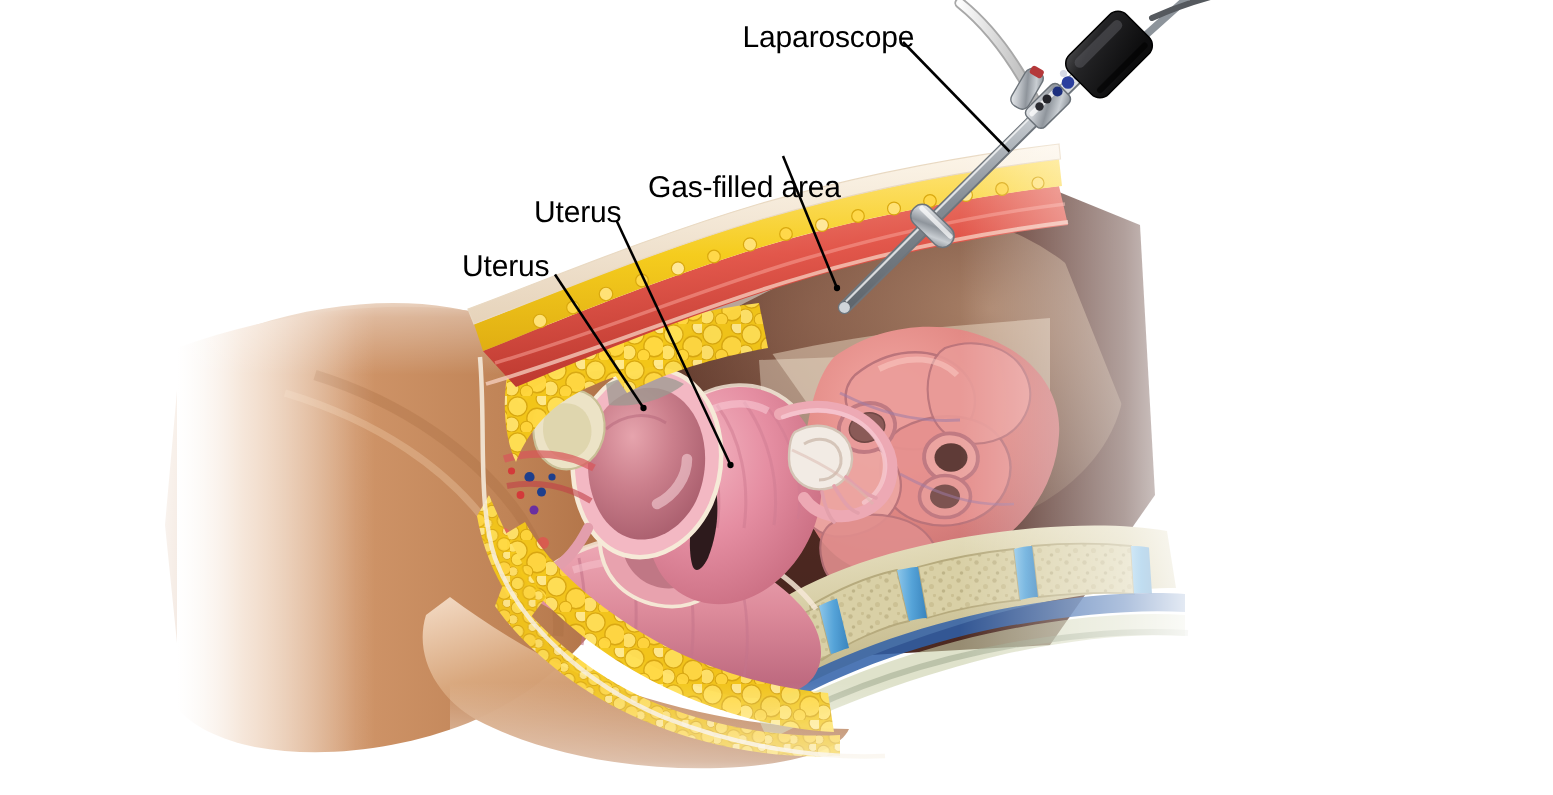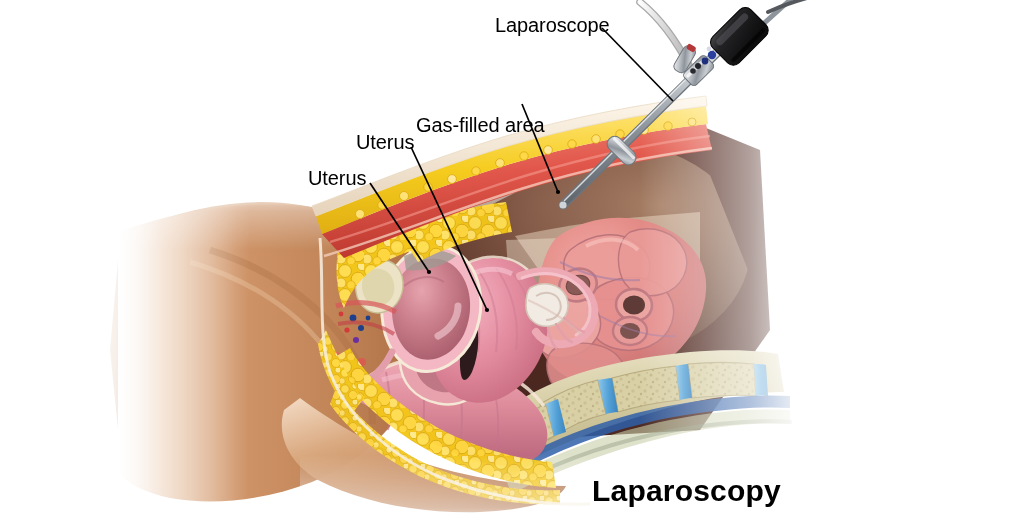--- a/index.html
+++ b/index.html
@@ -557,23 +557,22 @@
       <circle cx="558" cy="192" r="2.1" fill="#000000" stroke="none"></circle>
       <line x1="411" y1="147" x2="487" y2="310"></line>
       <circle cx="487" cy="310" r="2.1" fill="#000000" stroke="none"></circle>
       <line x1="370" y1="183" x2="429" y2="272"></line>
       <circle cx="429" cy="272" r="2.1" fill="#000000" stroke="none"></circle>
     </g>
   </svg>
 
   <div class="label" style="left:495px; top:14px;">Laparoscope</div>
 
-  <div class="label two-line" style="left:416px; top:65px;">
+  <div class="label two-line" style="left:432px; top:65px;">
     <div>Gas-filled area</div>
   </div>
 
   <div class="label" style="left:356px; top:131px;text-align:center;">Uterus</div>
 
   <div class="label" style="left:308px; top:167px;">Uterus</div>
 
-  <div id="title-text">Laparoscopy</div>
 
 </div>
 
 </body></html>

